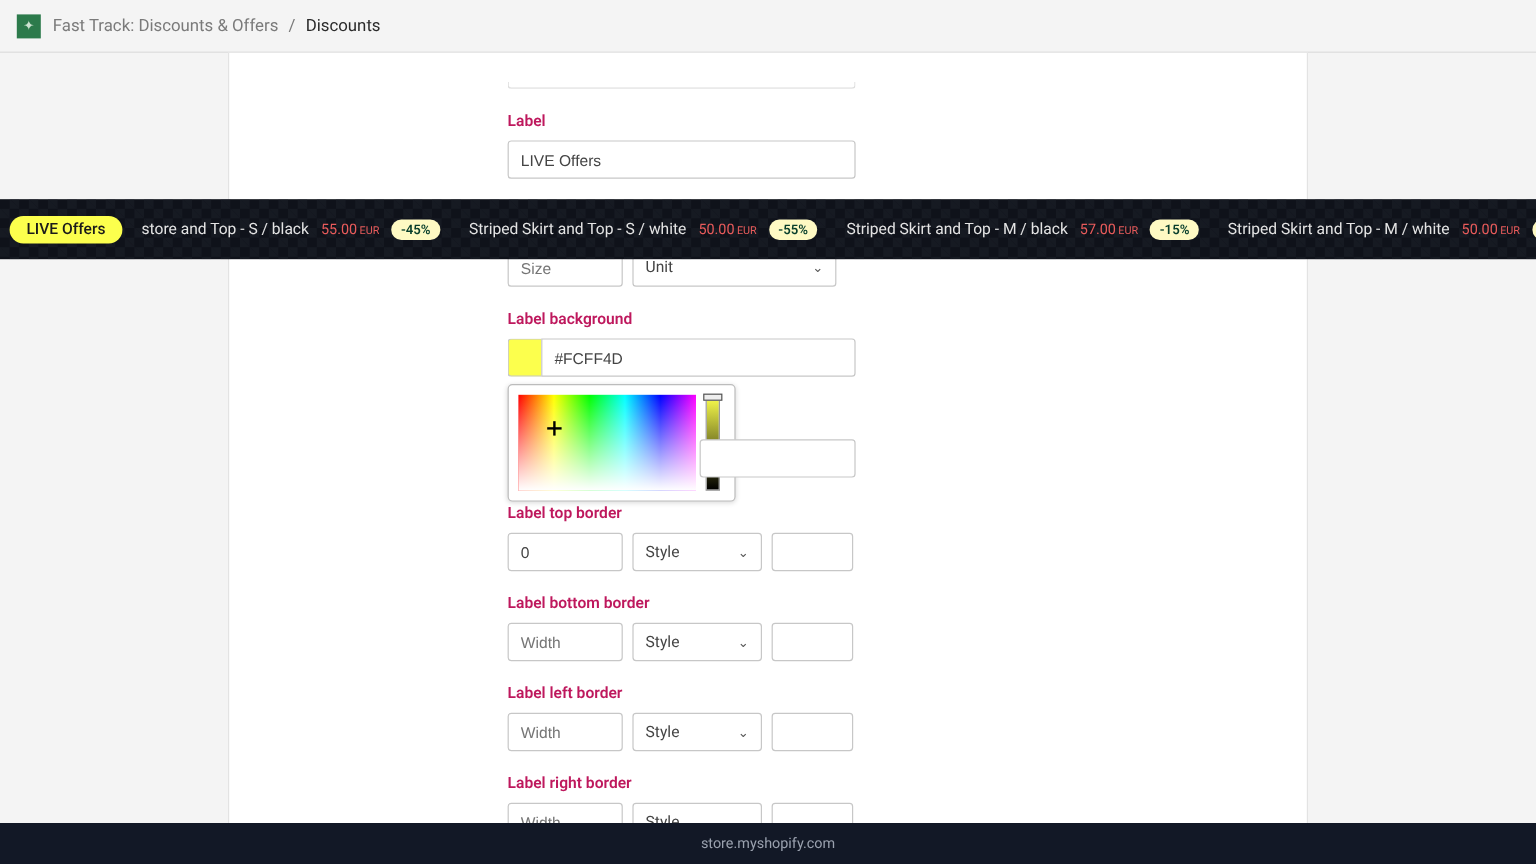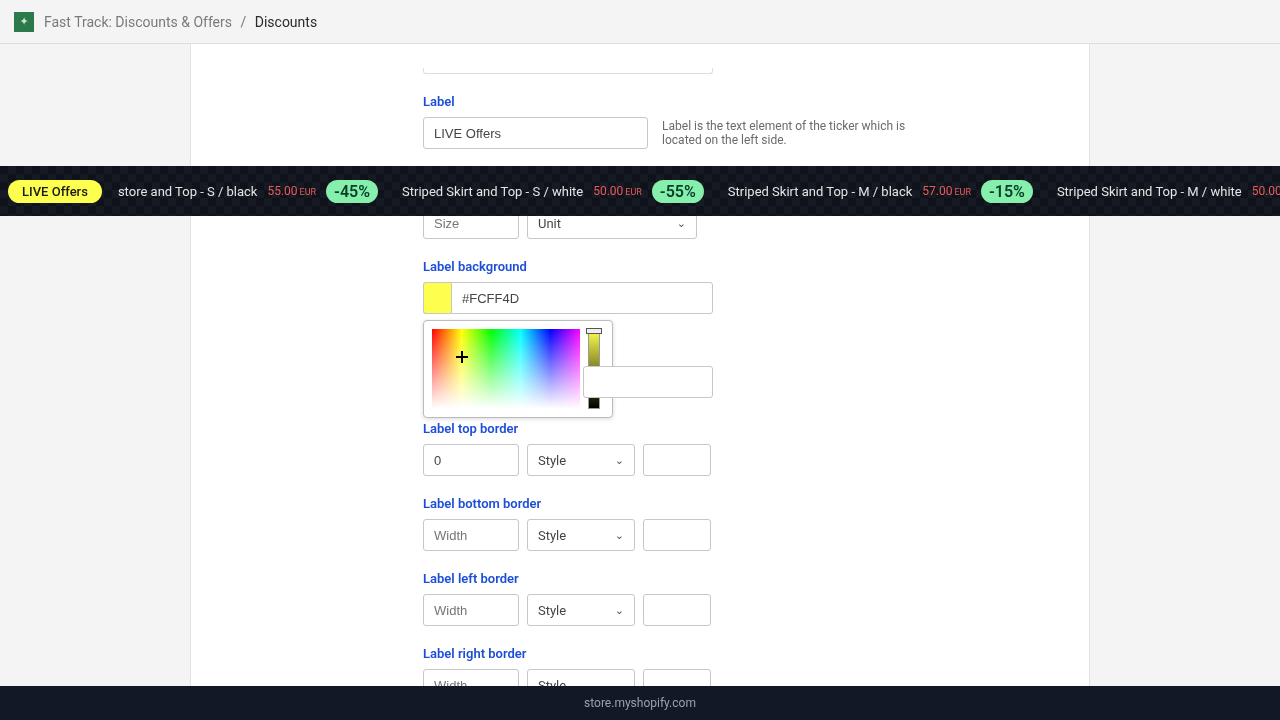--- a/index.html
+++ b/index.html
@@ -6,21 +6,21 @@
   body { font-family: -apple-system, BlinkMacSystemFont, "Segoe UI", Roboto, sans-serif; background: #f4f4f4; color: #333; }
 
   .topbar { height: 44px; background: #f4f4f4; border-bottom: 1px solid #ddd; display: flex; align-items: center; padding: 0 14px; }
   .app-icon { width: 20px; height: 20px; background: #2c7a4b; color: #cde3d1; font-size: 11px; display: flex; align-items: center; justify-content: center; }
   .breadcrumb { margin-left: 10px; color: #7a7a7a; font-size: 14px; }
   .breadcrumb .sep { margin: 0 5px; }
   .breadcrumb .current { color: #2a2a2a; }
 
   .page { position: relative; width: 900px; margin: 0 auto; background: #fff; border-left: 1px solid #e3e3e3; border-right: 1px solid #e3e3e3; min-height: 640px; padding: 18px 0 40px 0; }
   .form-block { padding: 0 0 0 232px; width: 752px; }
-  .field-label { font-size: 13px; font-weight: 600; color: #1d4ed8; margin: 20px 0 8px 0; }
+  .field-label { font-size: 13px; font-weight: 600; color: #be185d; margin: 20px 0 8px 0; }
   .input, .select, .small-input {
     border: 1px solid #c7c7c7; border-radius: 3px; height: 32px; padding: 0 10px; font-size: 13px; color: #444; background: #fff;
   }
   .input { width: 290px; }
   .help { font-size: 12px; color: #6b6b6b; margin-left: 14px; }
   .row-inline { display: flex; align-items: center; }
 
   .size-row { display:flex; gap:8px; }
   .size-row .small-input { width: 96px; }
   .size-row .select { width: 170px; position: relative; display:flex; align-items:center; justify-content:space-between; }
@@ -56,21 +56,21 @@
       linear-gradient(45deg, #1c2029 25%, transparent 25%, transparent 75%, #1c2029 75%),
       linear-gradient(45deg, #1c2029 25%, transparent 25%, transparent 75%, #1c2029 75%);
     background-size:16px 16px; background-position:0 0, 8px 8px; opacity:0.6;
   }
   .ticker-inner { position:relative; display:flex; align-items:center; white-space:nowrap; font-size:13px; height:100%; }
   .ticker-label { background:#FCFF4D; color:#1a1a1a; padding:4px 14px; border-radius:14px; font-size:13px; margin:0 4px 0 8px; font-weight:500;}
   .tick-item { padding:0 12px; color:#ddd; display:flex; align-items:center; gap:10px; }
   .tick-title { color:#e4e4e4; }
   .tick-price { color:#e85b5b; font-size:12px; }
   .tick-cur { font-size:9px; margin-left:2px; }
-  .tick-badge { background:#86efac; color:#063d2b; border-radius:12px; padding:2px 8px; font-size:16px; font-weight:600; }
+  .tick-badge { background:#fef9c3; color:#063d2b; border-radius:12px; padding:2px 8px; font-size:11px; font-weight:600; }
 
   .footer { position:fixed; bottom:0; left:0; right:0; height:34px; background:#121826; color:#9aa1ae; font-size:12px; display:flex; align-items:center; justify-content:center; }
 </style>
 </head>
 <body>
 
 <div class="topbar">
   <div class="app-icon">✦</div>
   <div class="breadcrumb">
     <span>Fast Track: Discounts &amp; Offers</span>
@@ -83,21 +83,20 @@
   <div class="page">
 
     <div class="form-block">
 
       <div style="height:6px;"></div>
       <div class="input" style="opacity:.6; height:6px; border-top:none; border-radius:0 0 3px 3px;"></div>
 
       <div class="field-label">Label</div>
       <div class="row-inline">
         <input class="input" value="LIVE Offers" style="">
-        <span class="help">Label is the text element of the ticker which is located on the left side.</span>
       </div>
 
       <div style="height:58px;"></div>
 
       <div class="size-row">
         <input class="small-input" placeholder="Size" style="">
         <div class="select">
           <span>Unit</span>
           <span class="chev">⌄</span>
         </div>

